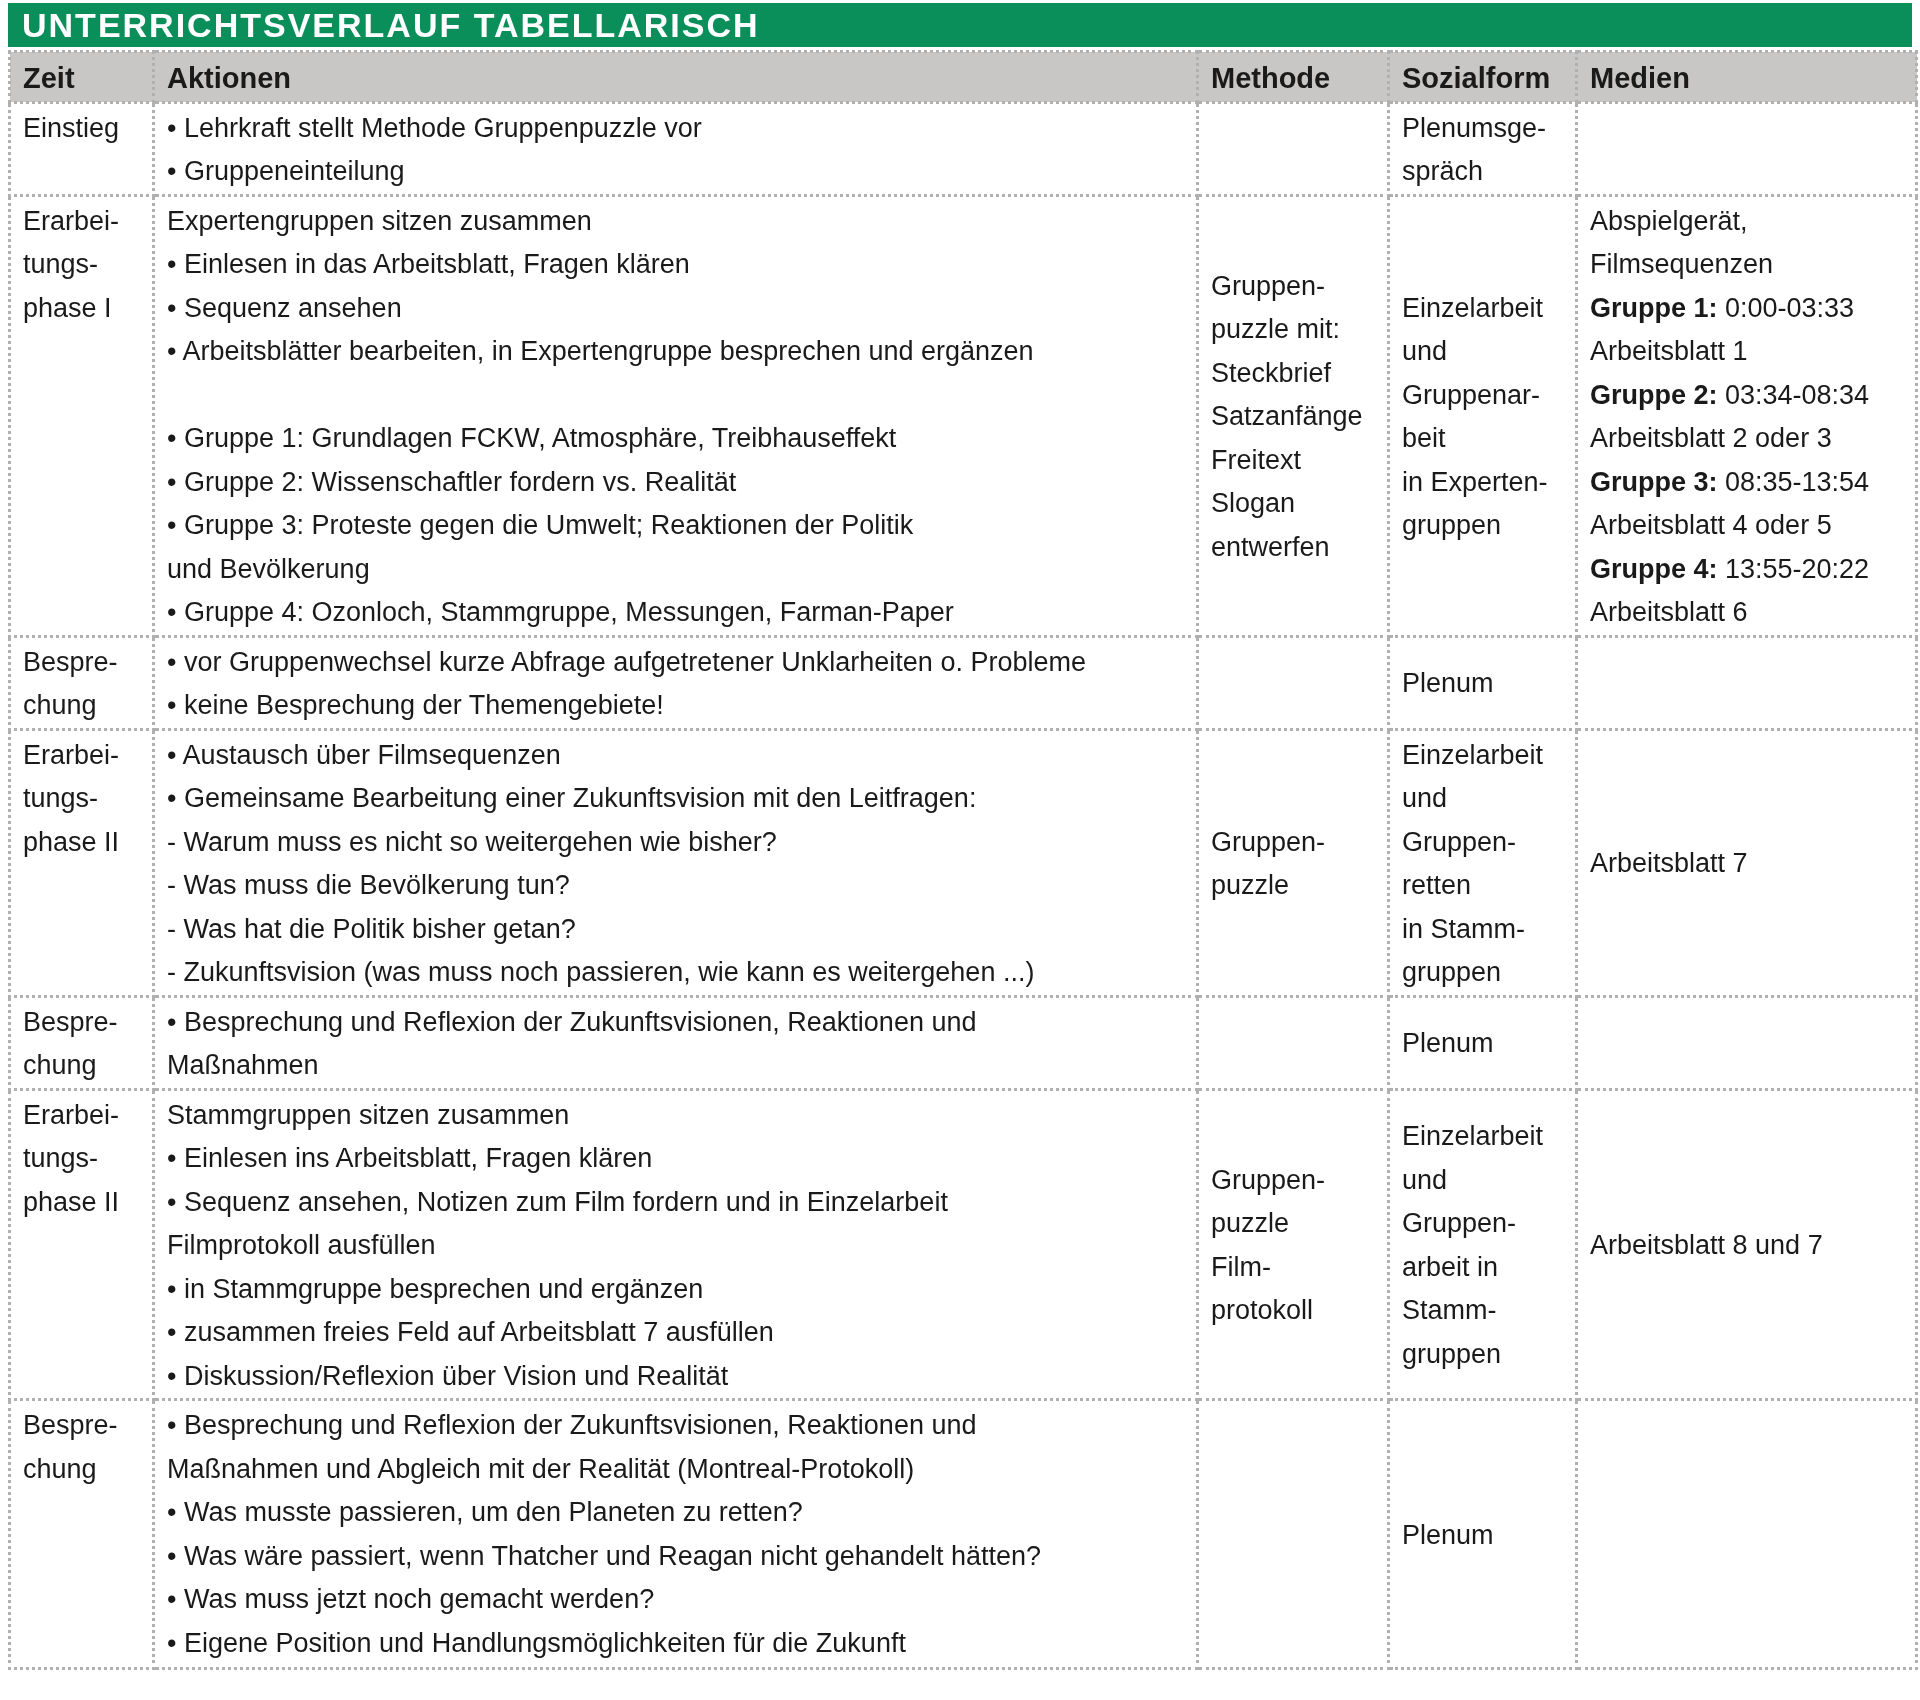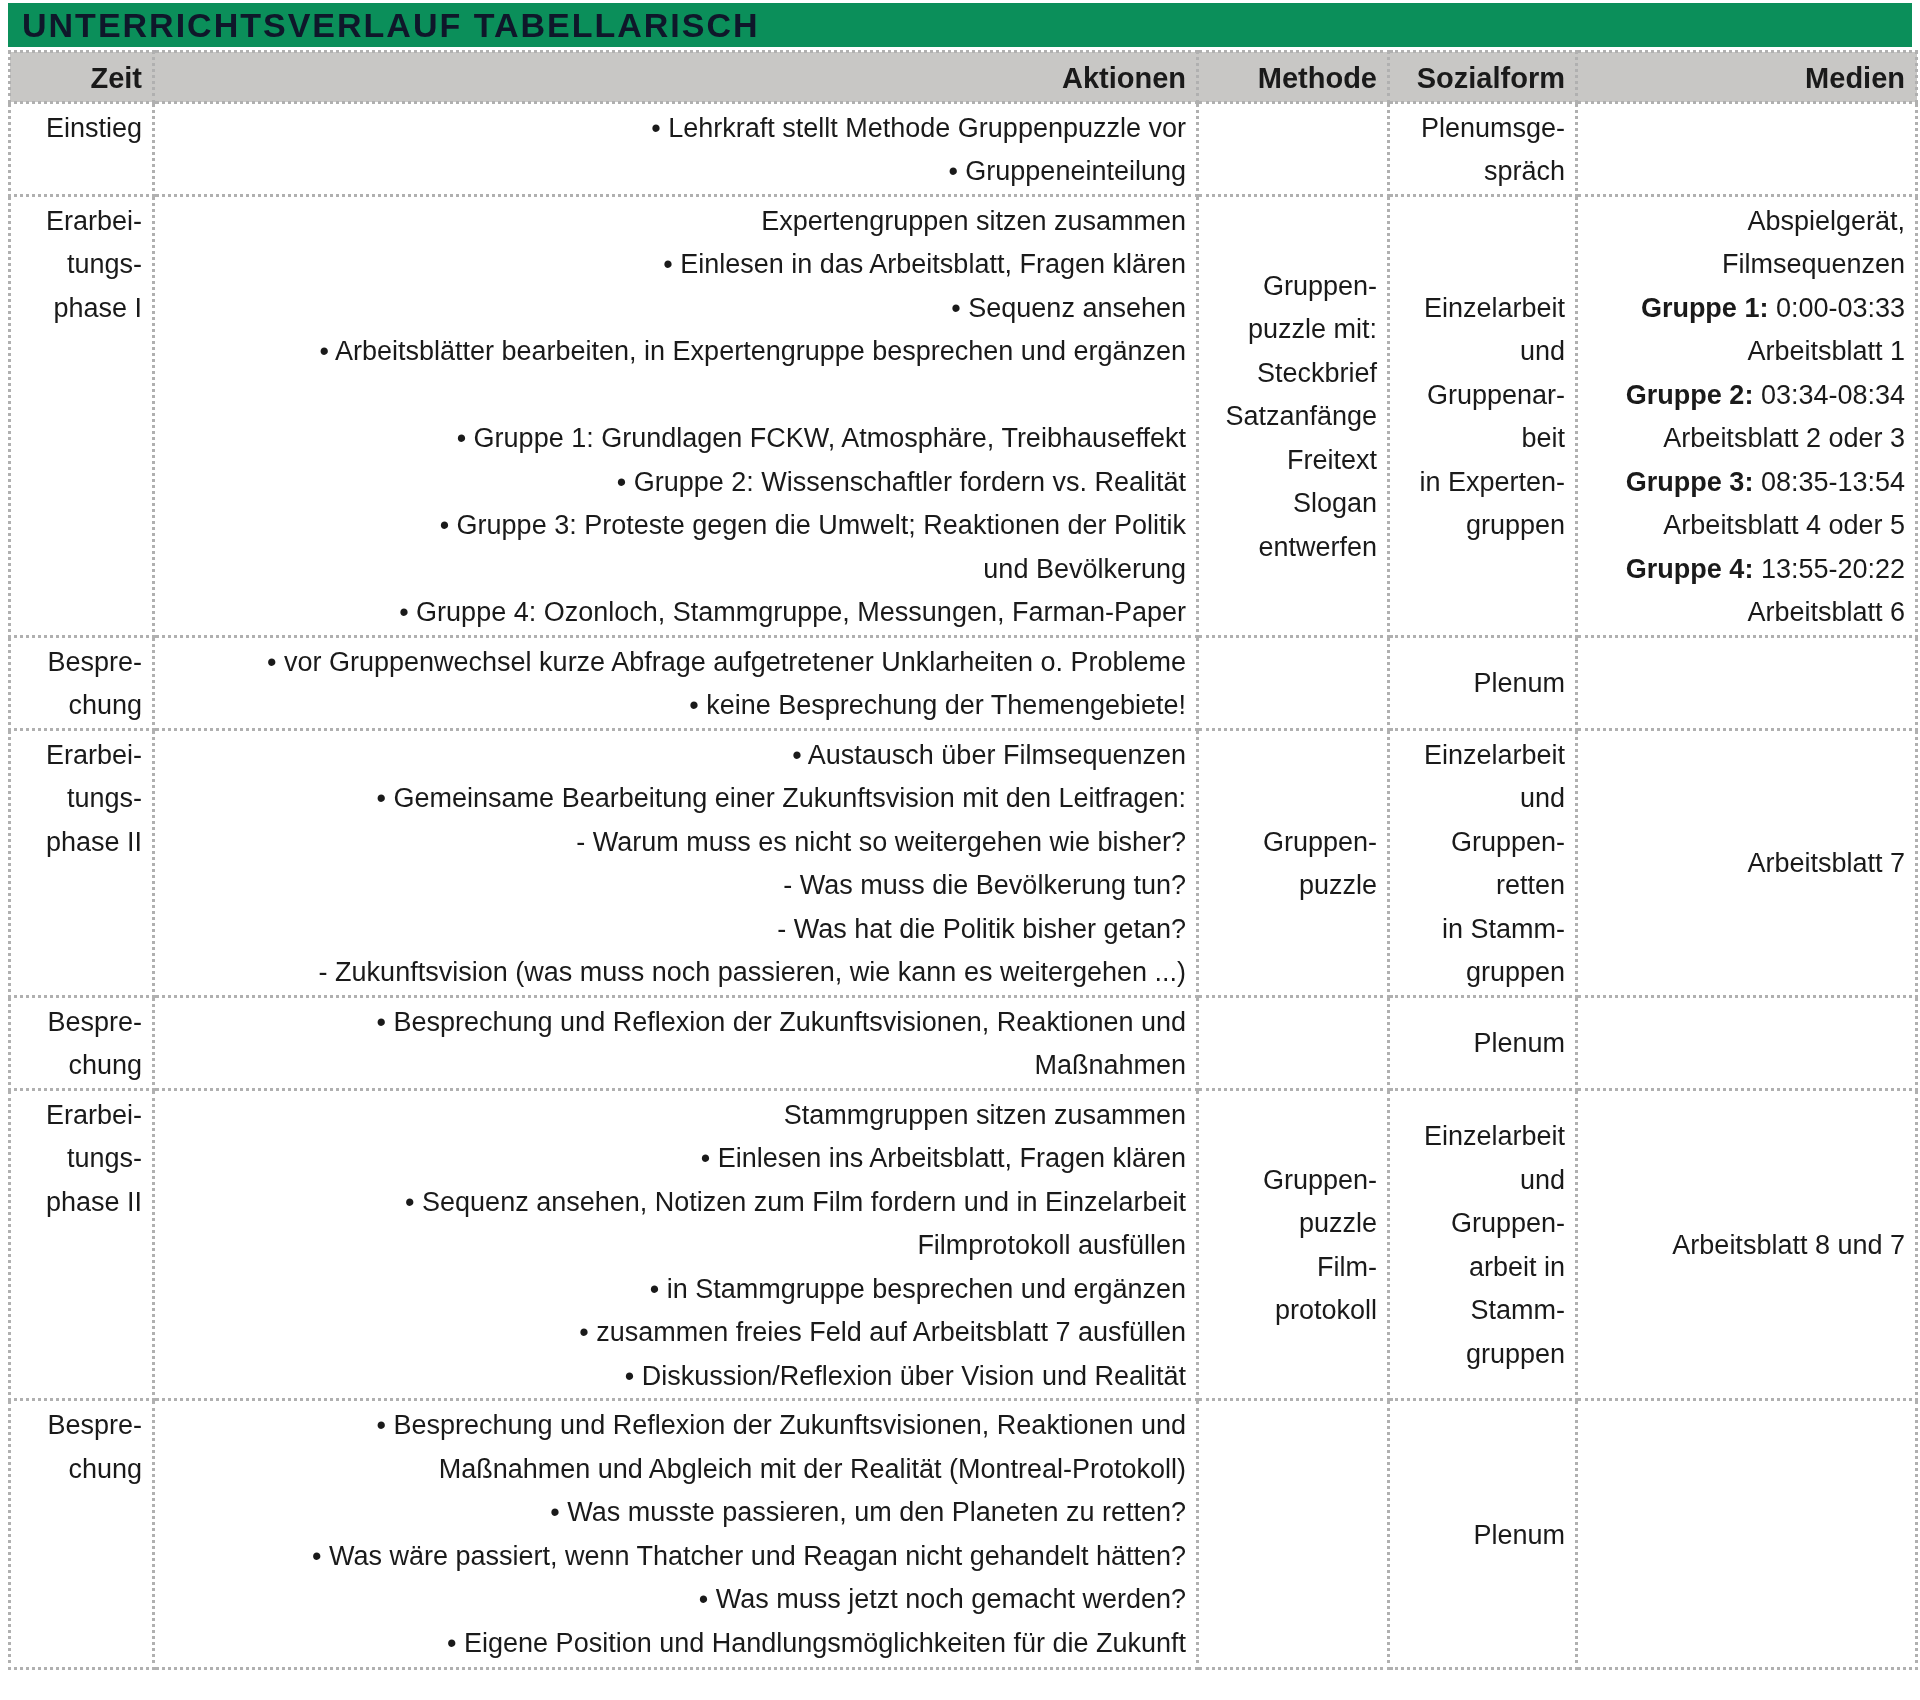--- a/index.html
+++ b/index.html
@@ -1,25 +1,25 @@
 <!DOCTYPE html>
 <html><head>
 <meta charset="utf-8">
 <style>
   html, body { margin:0; padding:0; background:#ffffff; }
   body { width:1920px; height:1700px; position:relative; overflow:hidden;
          font-family:"Liberation Sans", sans-serif; color:#1a1a1a; }
   .title-bar { position:absolute; left:8px; top:3px; width:1904px; height:44px;
-               background:#0b8f5a; color:#0f172a; }
+               background:#0b8f5a; color:#ffffff; }
   .title-bar span { position:absolute; left:14px; top:2px; font-size:34px; font-weight:bold;
                     letter-spacing:2px; line-height:40px; }
   table { position:absolute; left:8px; top:50px; border-collapse:collapse; table-layout:fixed;
           width:1907px; }
   td, th { border:3px dotted #b0b0b0; vertical-align:top; padding:3px 10px 0 12px;
-           font-size:27px; line-height:43.5px; font-weight:normal; text-align:right;
+           font-size:27px; line-height:43.5px; font-weight:normal; text-align:left;
            word-wrap:break-word; white-space:normal; }
   th { background:#c8c7c5; font-weight:bold; font-size:29px; padding-top:4px; vertical-align:middle; }
   td.mid { vertical-align:middle; }
   tr.band td { background:#dde9dc; text-align:center; vertical-align:middle; padding:0; }
   .line { display:block; white-space:nowrap; }
   .gap { display:block; height:43.5px; }
   b { font-weight:bold; }
   col.c1 { width:144px; } col.c2 { width:1044px; } col.c3 { width:191px; }
   col.c4 { width:188px; } col.c5 { width:340px; }
   tr.h-head { height:50px; }

